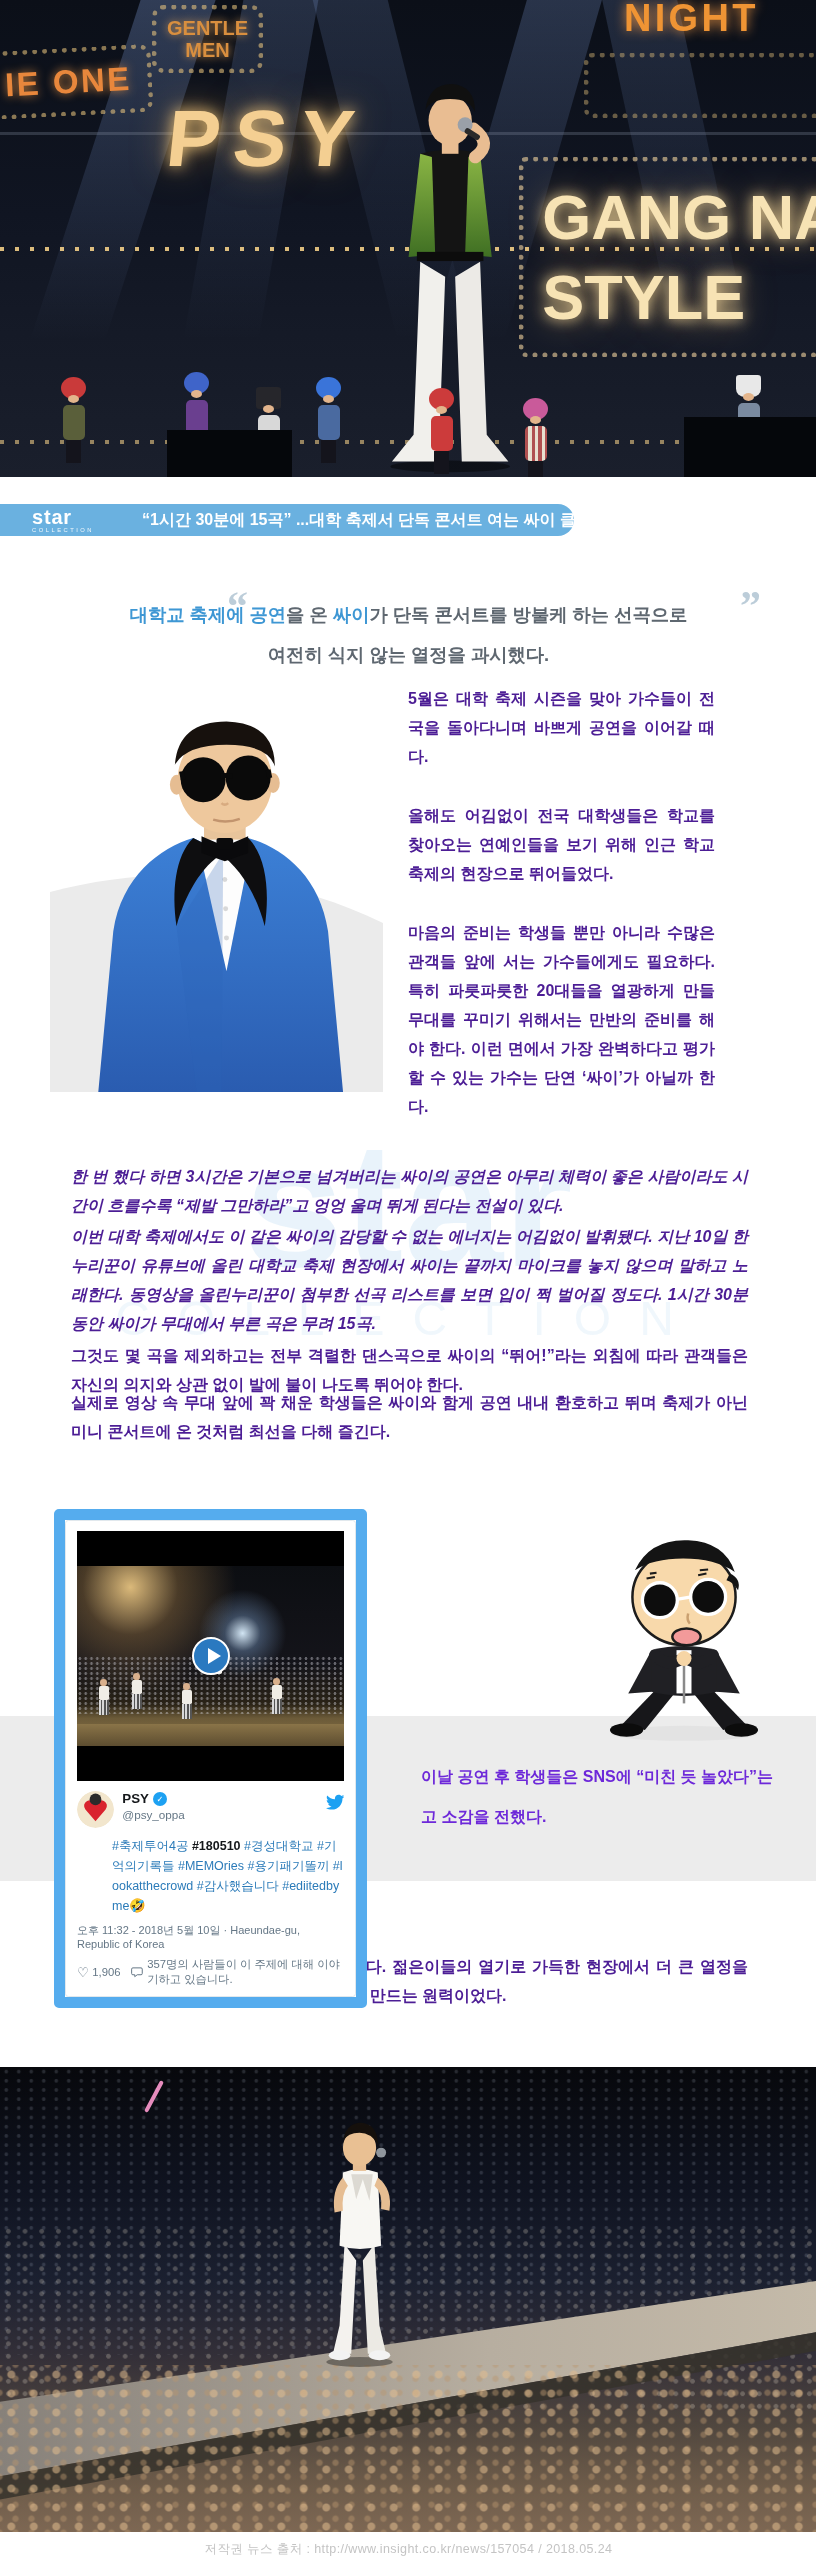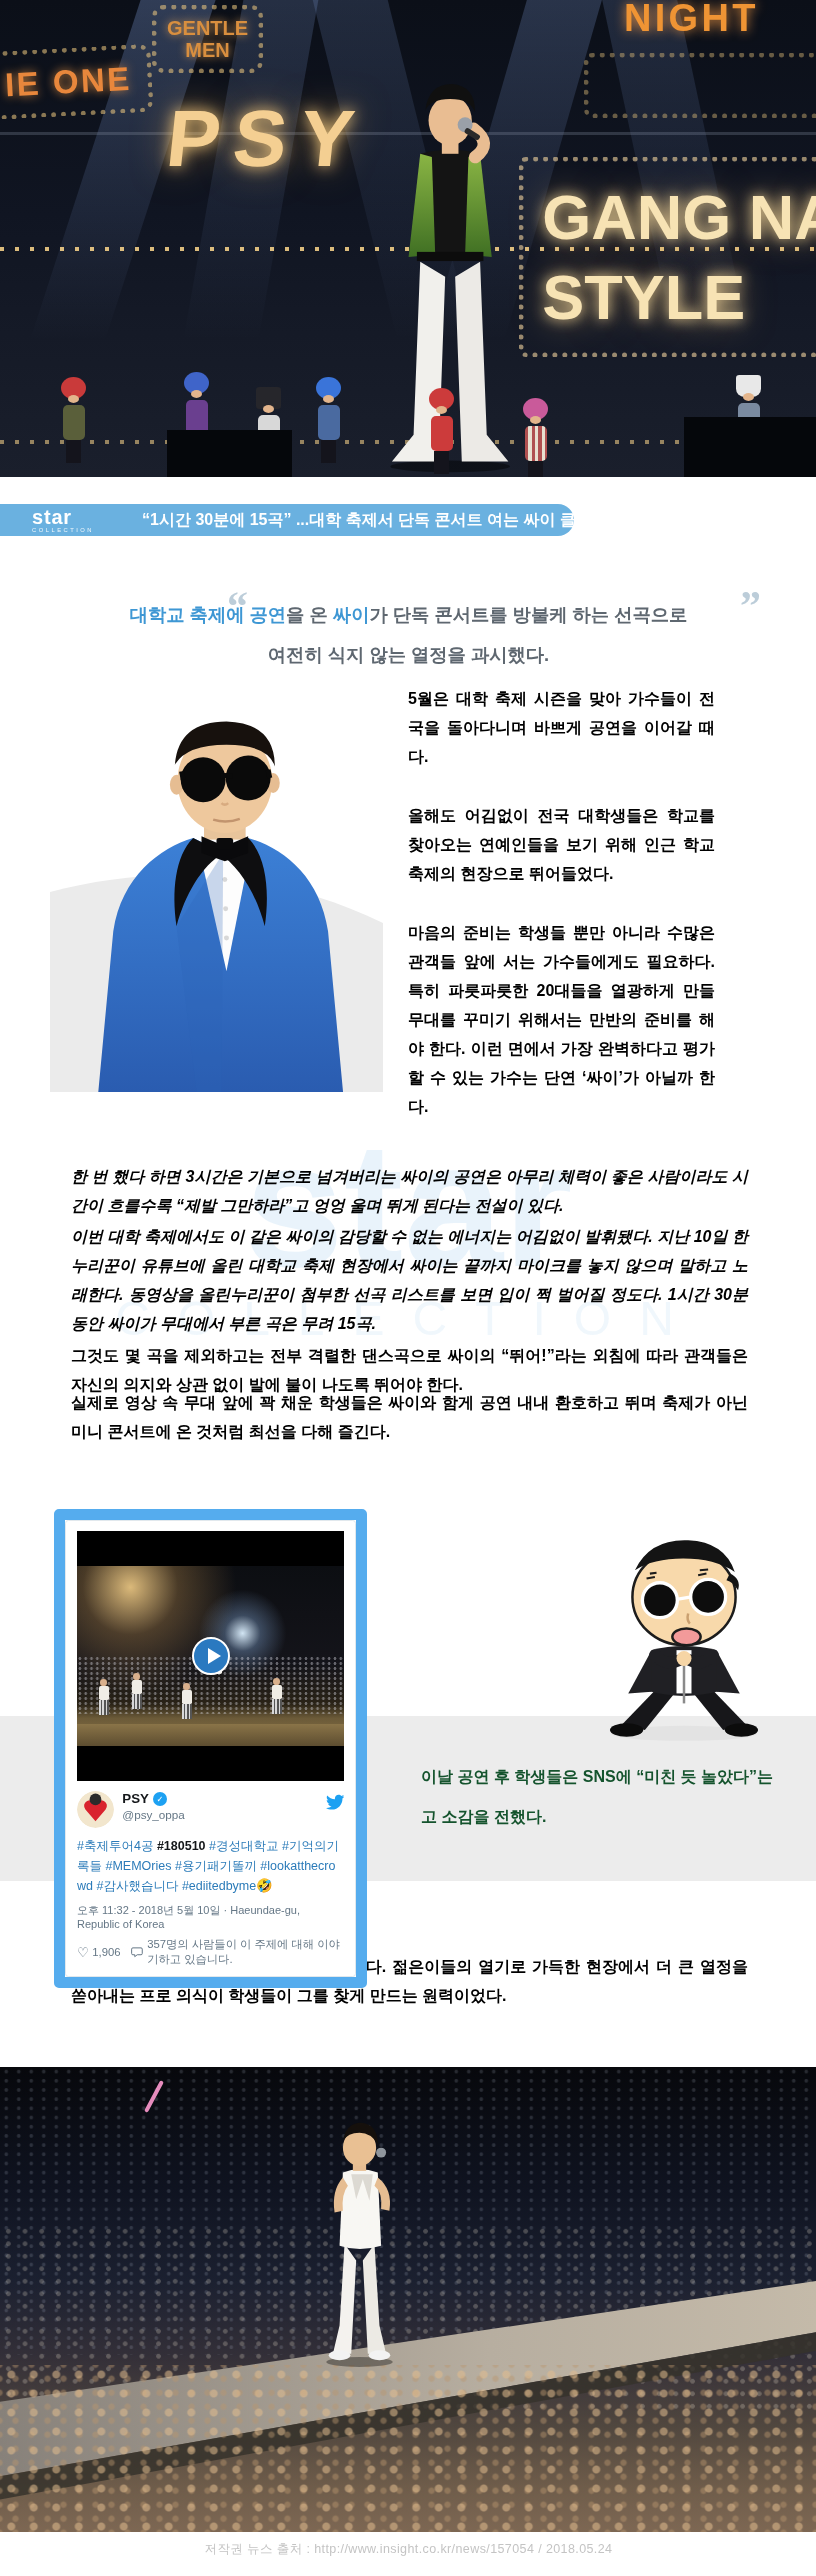--- a/index.html
+++ b/index.html
@@ -40,21 +40,21 @@
        border-radius:0 16px 16px 0;display:flex;align-items:center;box-sizing:border-box;padding-left:32px;}
   .logo{line-height:1;color:#fff;}
   .logo-main{font-size:20px;font-weight:bold;letter-spacing:0.8px;}
   .logo-sub{font-size:5.8px;letter-spacing:2.5px;margin-top:0.8px;opacity:.9;}
   .bar-title{margin-left:48px;font-size:16px;font-weight:bold;color:#fff;white-space:nowrap;}
   
   .qmark{position:absolute;font-size:42px;font-weight:bold;color:#bccdd9;font-family:"Liberation Serif",serif;}
   .qline{position:absolute;left:0;width:817px;text-align:center;font-size:18.3px;font-weight:bold;color:#5e6770;}
   .q-hl{color:#3e97d4;}
   
-  .para{font-size:16px;line-height:29px;color:#000000;font-weight:bold;text-align:justify;}
+  .para{font-size:16px;line-height:29px;color:#4c1d95;font-weight:bold;text-align:justify;}
   .colright{position:absolute;left:408px;top:684px;width:307px;z-index:1;}
   .colright p{margin:0 0 30px 0;}
   .fp{position:absolute;left:71px;width:677px;z-index:1;}
   .wm{position:absolute;left:0;top:1121px;width:817px;text-align:center;z-index:0;color:rgba(110,175,225,.15);}
   .wm-main{font-size:179px;font-weight:bold;line-height:167px;}
   .wm-sub{font-size:48px;letter-spacing:28px;color:rgba(110,175,225,.10);margin-top:3.3px;}
   .psy-photo{position:absolute;left:50px;top:713px;width:333px;height:379px;overflow:hidden;}
   
   .band{position:absolute;left:0;top:1716px;width:817px;height:165px;background:#ececec;z-index:0;}
   .tweet{position:absolute;left:54px;top:1509px;width:313px;z-index:2;box-sizing:border-box;
@@ -77,31 +77,31 @@
   .play-tri{position:absolute;left:14px;top:9.2px;width:0;height:0;
         border-left:13.3px solid #fff;border-top:8.3px solid transparent;border-bottom:8.3px solid transparent;}
   .tweet-head{display:flex;align-items:flex-start;margin-top:10px;}
   .avatar{width:37px;height:37px;border-radius:50%;overflow:hidden;flex:0 0 37px;}
   .t-names{margin-left:8.3px;flex:1;}
   .t-name-row{display:flex;align-items:center;font-size:13.3px;font-weight:bold;color:#14171a;}
   .verified{display:inline-flex;align-items:center;justify-content:center;width:14px;height:14px;margin-left:4.2px;
         border-radius:50%;background:#1da1f2;color:#fff;font-size:8.3px;font-weight:bold;}
   .t-handle{font-size:11.7px;color:#657786;margin-top:1.7px;}
   .bird{flex:0 0 18.3px;margin-top:1.7px;}
-  .tweet-text{margin-top:8.3px;font-size:12.5px;line-height:20px;color:#2b7bb9;word-break:break-all;}
+  .tweet-text{margin-top:8.3px;font-size:12.5px;line-height:20px;color:#2b7bb9;word-break:break-all;margin-left:35px;}
   .ht-dark{color:#14171a;font-weight:bold;}
   .t-emoji{font-size:13.3px;}
   .tweet-time{margin-top:6.7px;font-size:11px;color:#657786;}
   .tweet-stats{margin-top:7.5px;font-size:11.3px;color:#657786;display:flex;align-items:center;}
   .stat-heart{font-size:13.3px;margin-right:3.3px;}
   .stat-num{margin-right:10px;}
   .stat-bubble{margin-right:4.2px;display:inline-flex;}
   .toon{position:absolute;left:575px;top:1527px;width:218px;height:218px;z-index:2;}
   .aside{position:absolute;left:421px;top:1757px;width:375px;z-index:2;}
-  .aside div{font-size:16px;line-height:40px;color:#14532d;font-weight:bold;white-space:nowrap;}
+  .aside div{font-size:16px;line-height:40px;color:#6d28d9;font-weight:bold;white-space:nowrap;}
   
   .photo2{position:absolute;left:0;top:2067px;width:817px;height:465px;overflow:hidden;
      background:linear-gradient(180deg,#07080c 0%,#0f1320 26%,#1b2030 46%,#332f38 62%,#52483f 78%,#6e5c4a 90%,#7d6753 100%);}
   .p2-dots1{position:absolute;left:0;top:0;width:100%;height:62%;opacity:.8;
      background-image:radial-gradient(circle,rgba(190,200,220,.22) 0 1.5px,rgba(0,0,0,0) 2.2px);background-size:12.5px 9.2px;}
   .p2-dots2{position:absolute;left:0;top:34%;width:100%;height:40%;opacity:.9;
      background-image:radial-gradient(circle,rgba(235,225,205,.28) 0 2px,rgba(0,0,0,0) 2.7px);background-size:16.7px 12.5px;}
   .p2-dots3{position:absolute;left:0;bottom:0;width:100%;height:36%;
      background-image:radial-gradient(circle,rgba(225,188,142,.55) 0 3.3px,rgba(0,0,0,0) 4.6px),
                       radial-gradient(circle,rgba(185,150,110,.45) 0 2.5px,rgba(0,0,0,0) 3.8px);

